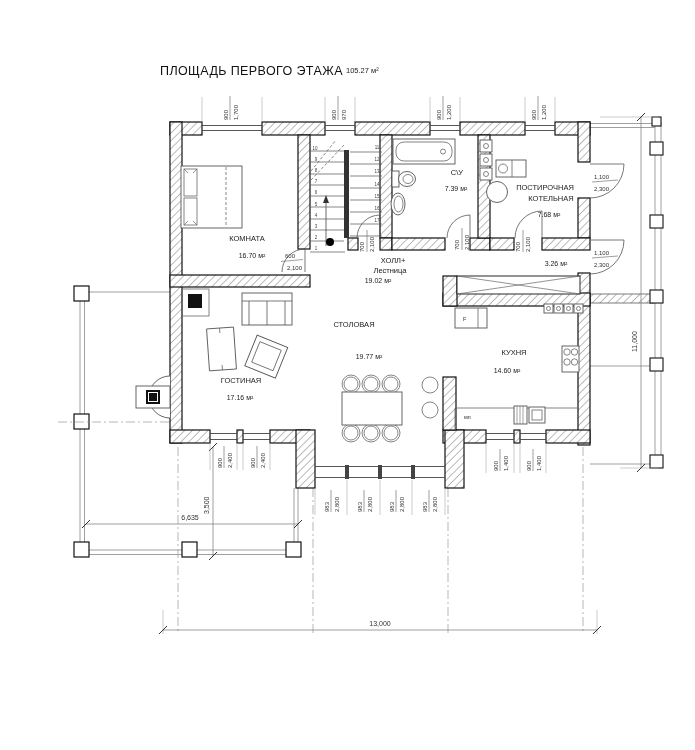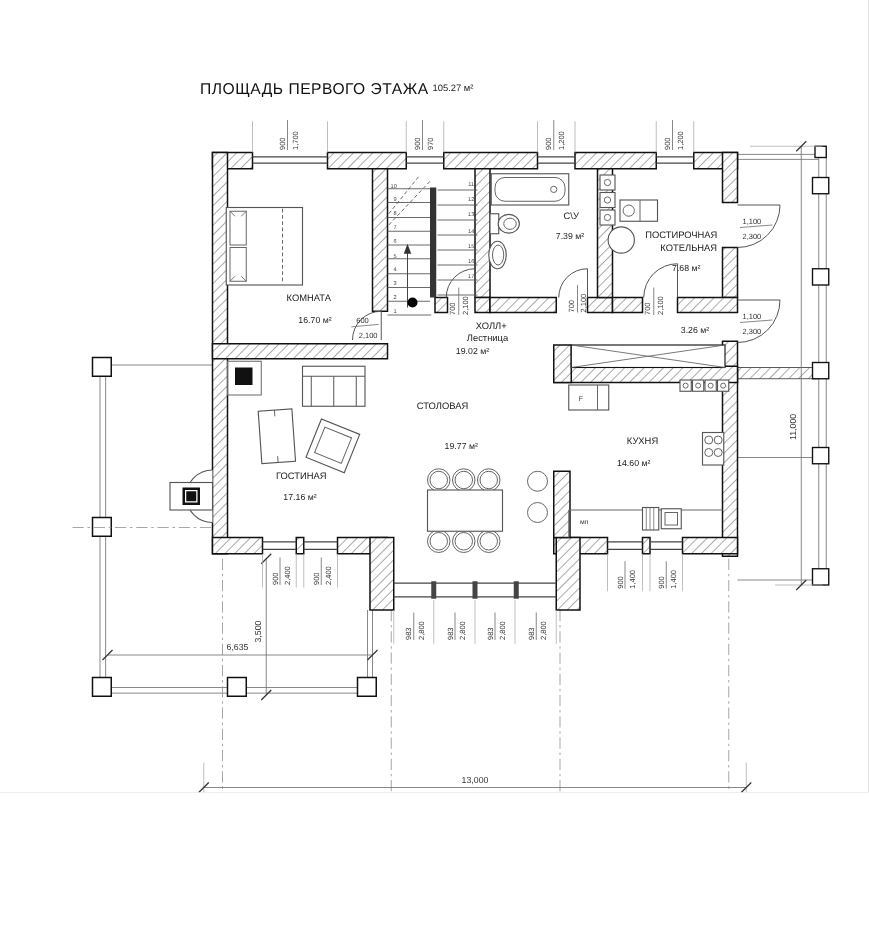--- a/index.html
+++ b/index.html
@@ -1,16 +1,16 @@
 <!DOCTYPE html>
 <html><head>
 <meta charset="utf-8">
 <style>
   html,body{margin:0;padding:0;background:#fff;}
-  .canvas{position:relative;width:695px;height:634px;background:#a3a3a3;overflow:hidden;
+  .canvas{position:relative;width:695px;height:634px;background:#b91c1c;overflow:hidden;
           font-family:"Liberation Sans",sans-serif;}
   svg{position:absolute;left:0;top:0;}
   svg text{font-family:"Liberation Sans",sans-serif;fill:#1a1a1a;}
   .ttl{font-size:12.5px;fill:#111;letter-spacing:.4px;}
   .tar{font-size:7.5px;}
   .rm{font-size:7.5px;}
   .ar{font-size:7px;}
   .dim{font-size:6px;fill:#333;}
   .big{font-size:7px;fill:#333;}
   .tiny{font-size:5.5px;fill:#333;}

